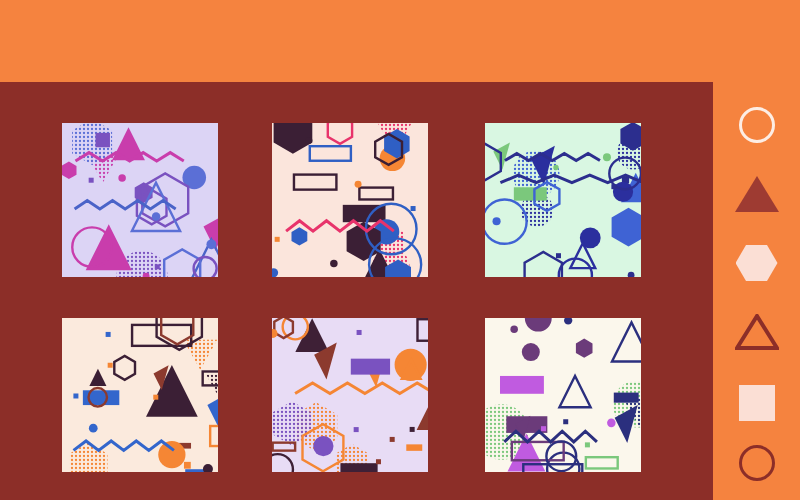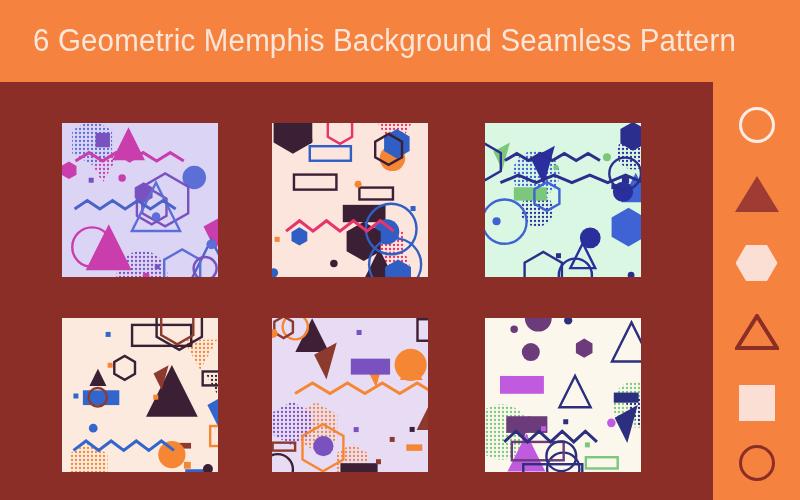--- a/index.html
+++ b/index.html
@@ -64,23 +64,20 @@
   .tile{
     position:absolute;width:156px;height:154px;overflow:hidden;
   }
   .tile svg{display:block;width:156px;height:154px;}
 </style>
 </head>
 <body>
 
 <div id="stage">
 
-  <div id="header">
-    <div id="title">6 Geometric Memphis Background Seamless Pattern</div>
-  </div>
 
   <div id="panel"></div>
 
   <div class="tile" id="t1" style="left:62px;top:123px">
       <svg viewBox="0 0 156 154">
         <defs>
           <pattern id="t1-ht0" width="4" height="4" patternUnits="userSpaceOnUse">
             <circle cx="2" cy="2" r="1.15" fill="#4A63C8"></circle>
           </pattern>
           <pattern id="t1-ht1" width="4" height="4" patternUnits="userSpaceOnUse">

